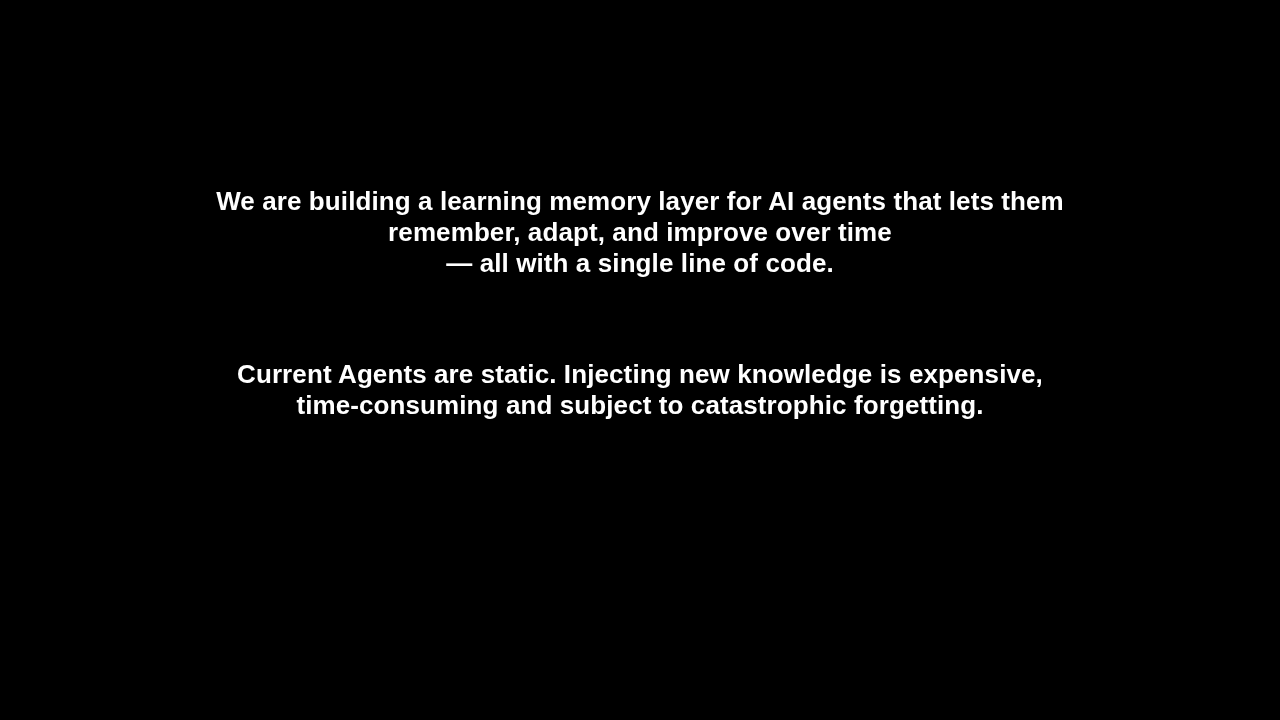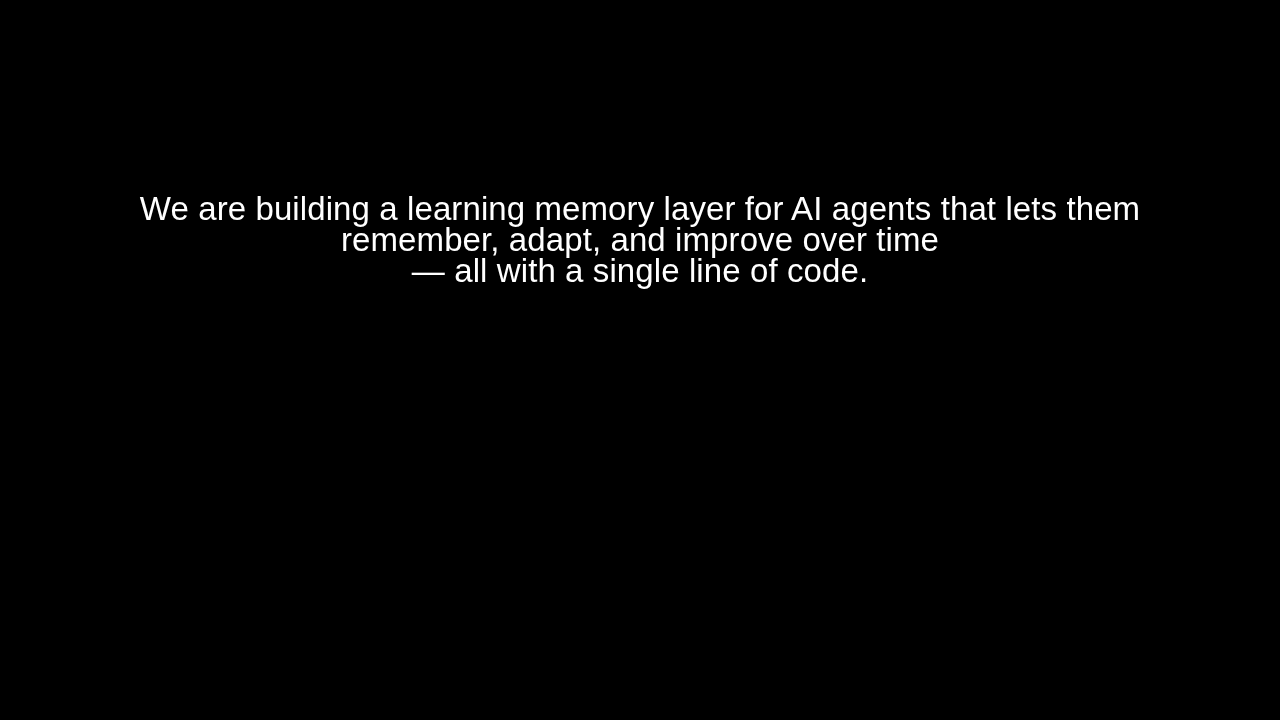--- a/index.html
+++ b/index.html
@@ -28,23 +28,23 @@
     width: 1040px;
     display: flex;
     flex-direction: column;
     align-items: center;
   }
 
   .paragraph {
     width: 100%;
     text-align: center;
     color: #ffffff;
-    font-size: 33px;
+    font-size: 26px;
     line-height: 31px;
-    font-weight: 400;
+    font-weight: 700;
     letter-spacing: 0.1px;
     white-space: pre-line;
   }
 
   .paragraph.gap-top {
     margin-top: 54px;
   }
 
   .paragraph.gap-top-wide {
     margin-top: 68px;
@@ -53,16 +53,18 @@
 </head>
 <body>
 
 <div id="slide">
   <div id="text-stack">
 
     <p class="paragraph">We are building a learning memory layer for AI agents that lets them
 remember, adapt, and improve over time
 — all with a single line of code.</p>
 
+    <p class="paragraph gap-top">Current Agents are static. Injecting new knowledge is expensive,
+time-consuming and subject to catastrophic forgetting.</p>
 
 
   </div>
 </div>
 
 </body></html>

